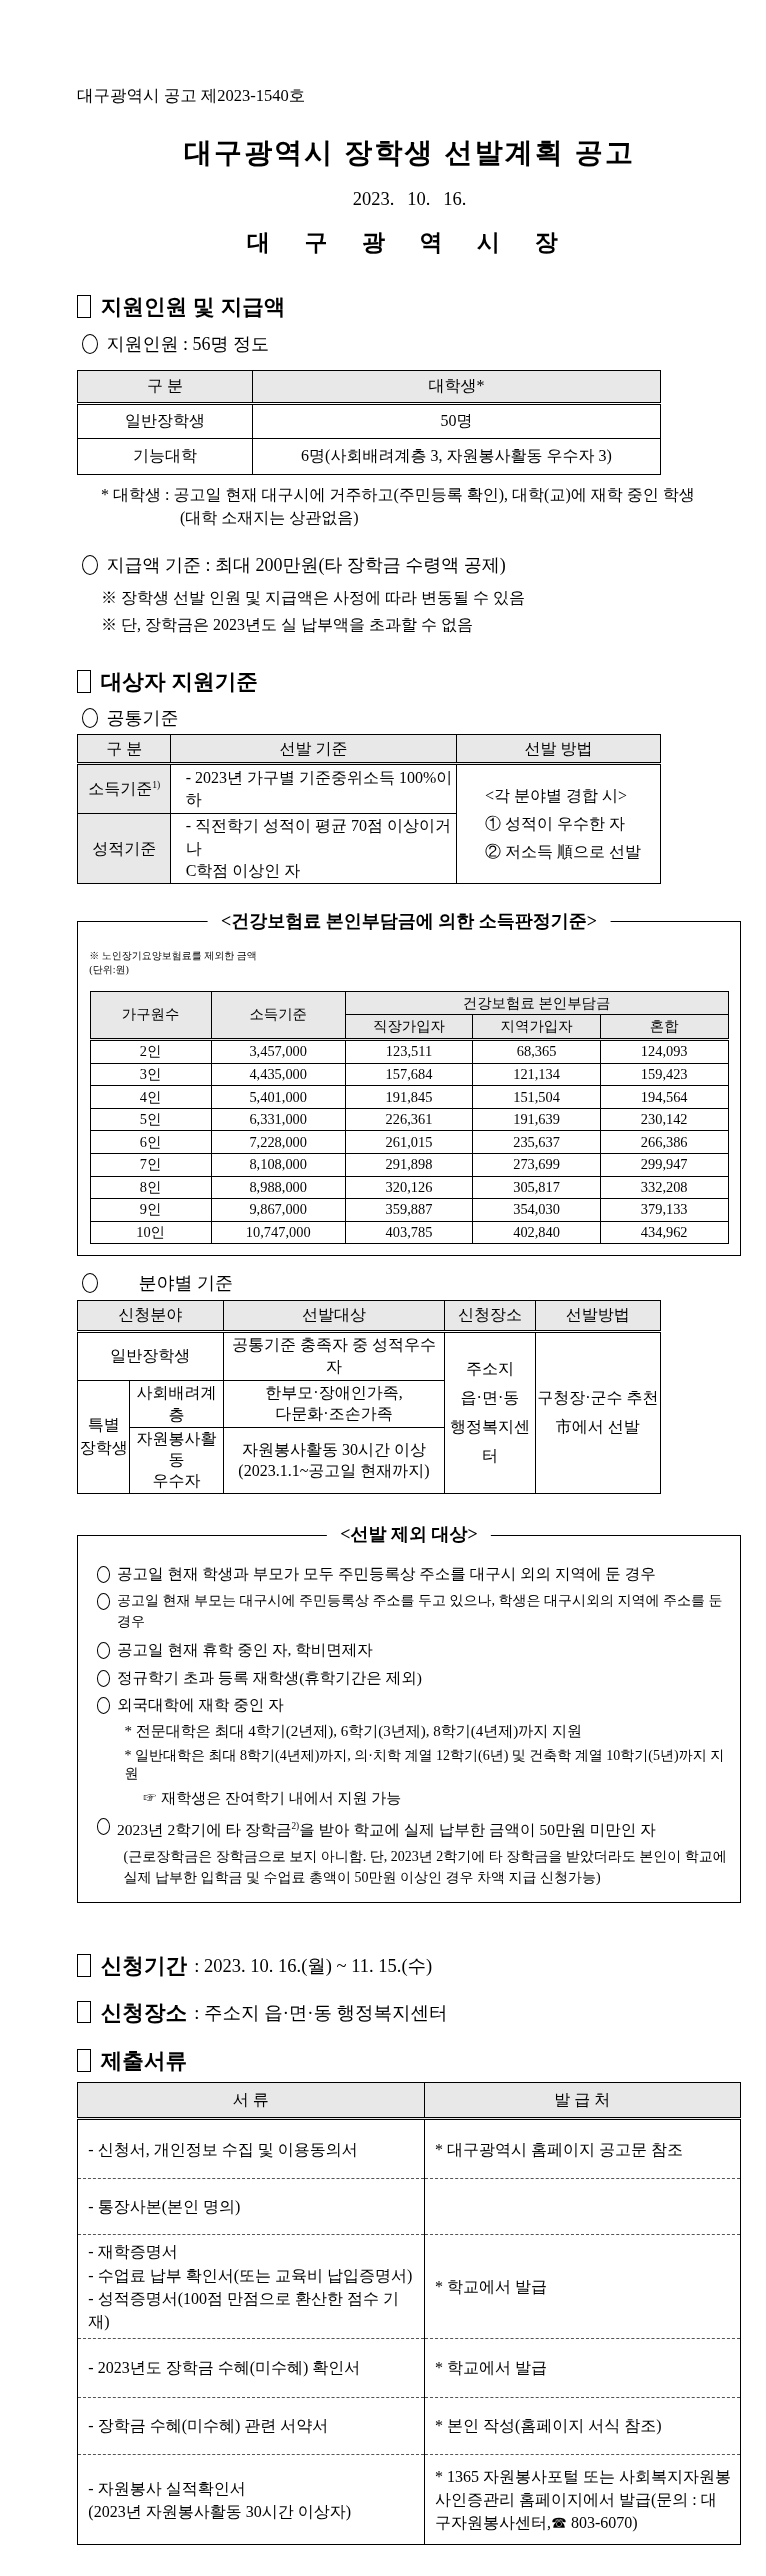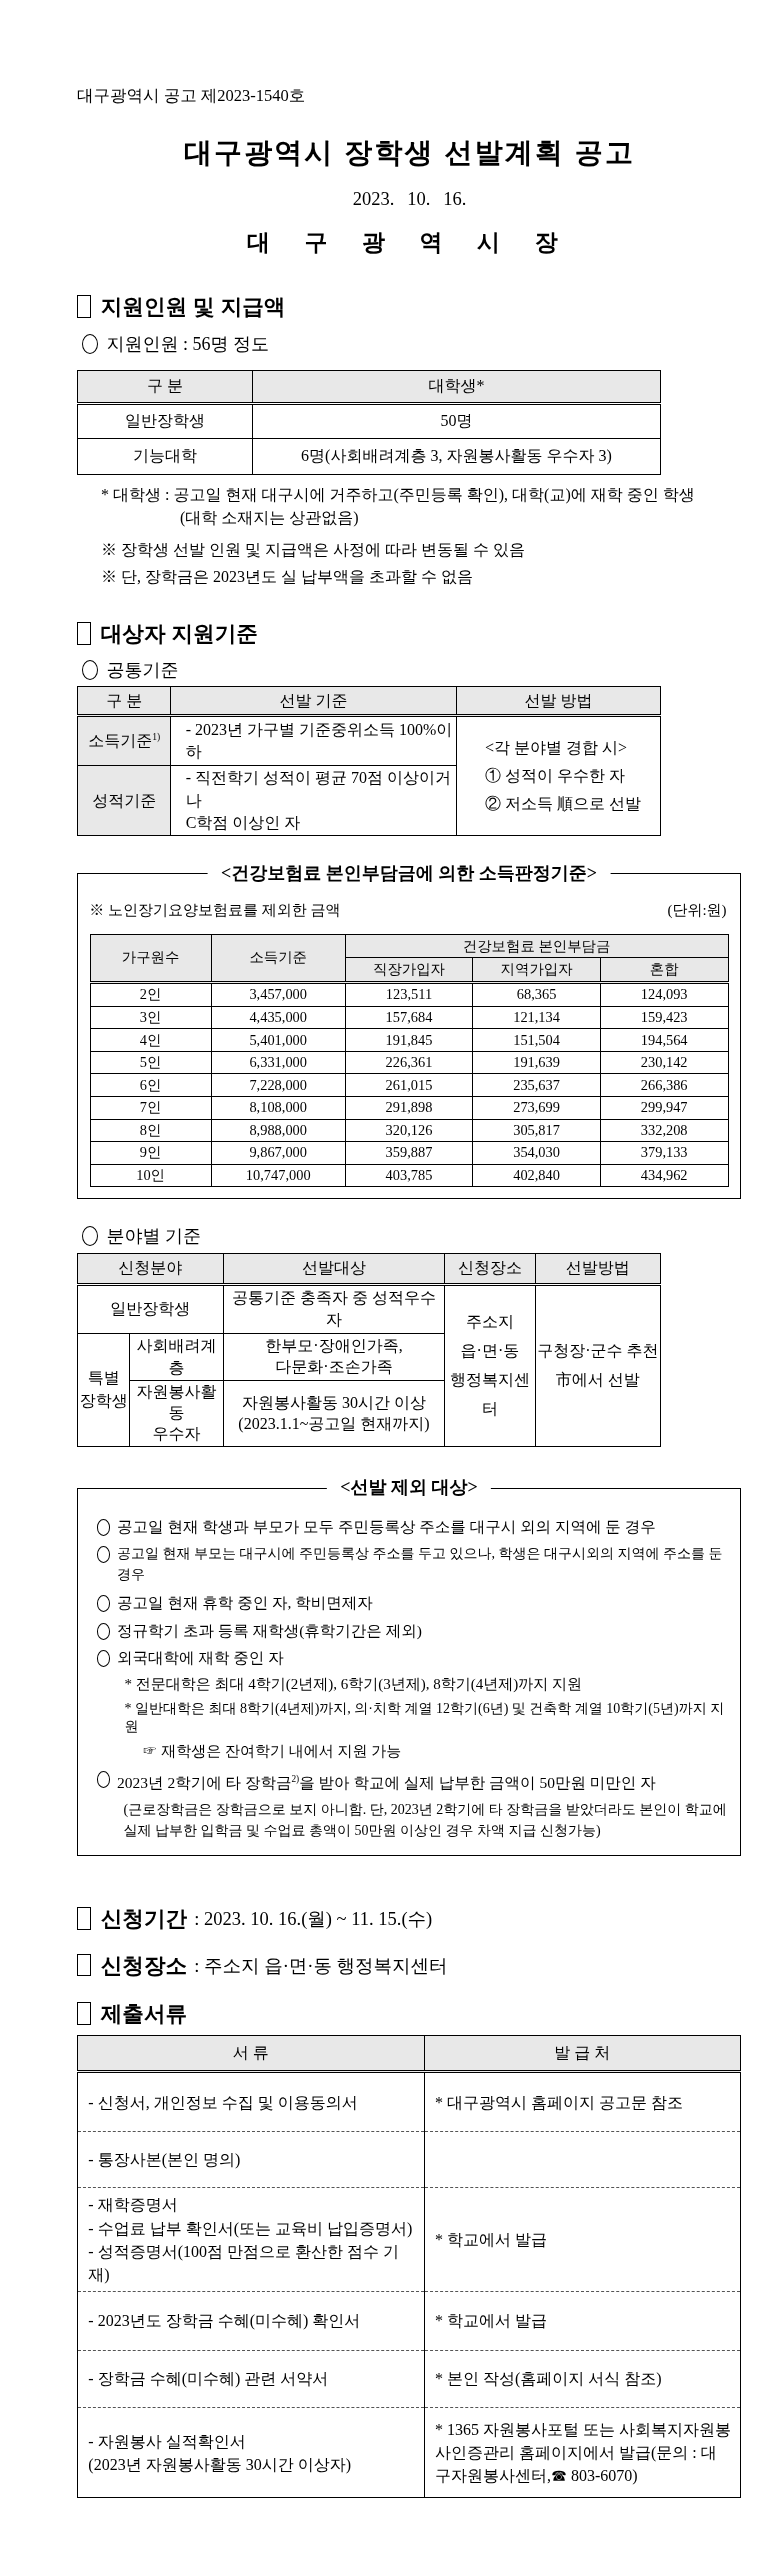--- a/index.html
+++ b/index.html
@@ -32,21 +32,21 @@
   .tleft { text-align:left !important; padding-left:14.4px; }
 
   .note-block { margin-top:8.2px; font-size:16px; line-height:23px; }
   .note-ind { padding-left:24px; }
   .note-ind2 { padding-left:103px; }
   .amount-note { margin-top:8px; font-size:16px; line-height:26px; padding-left:24px; }
 
   .titled-box { position:relative; border:1.5px solid #000; width:664px; box-sizing:border-box; }
   .box-title { position:absolute; top:-13.4px; left:50%; transform:translateX(-50%);
                background:#fff; padding:0 13.4px; font-size:18px; font-weight:bold; white-space:nowrap; }
-  .ins-head { display:flex; justify-content:space-between; padding:27px 13.4px 0 11.3px; font-size:15px; }
+  .ins-head { display:flex; justify-content:flex-start; padding:27px 13.4px 0 11.3px; font-size:10px;flex-direction:column; }
   .ins-tbl { border-collapse:collapse; border:1px solid #000; margin:13.4px auto 10.3px; width:639px; table-layout:fixed; }
   .ins-tbl th, .ins-tbl td { border:1px solid #000; text-align:center; font-weight:normal; font-size:14.4px; }
   .ins-tbl th { background:#e8e8e8; height:20.6px; }
   .ins-tbl th.dbl { border-bottom:3.1px double #000; }
   .ins-tbl td { height:19.6px; }
 
   .excl-body { padding:20.6px 12.4px 13.4px 15.5px; }
   .excl-item { display:flex; font-size:15.5px; line-height:20.6px; margin-top:7.2px; }
   .excl-item.small { font-size:14px; }
   .excl-sub { font-size:15px; margin-top:6.2px; padding-left:31px; }
@@ -110,20 +110,24 @@
         <td>6명(사회배려계층 3, 자원봉사활동 우수자 3)</td>
       </tr>
     </tbody>
       </table>
 
     <div class="note-block">
       <div class="note-ind">* 대학생 : 공고일 현재 대구시에 거주하고(주민등록 확인), 대학(교)에 재학 중인 학생</div>
       <div class="note-ind2">(대학 소재지는 상관없음)</div>
     </div>
 
+    <div class="bullet-line" style="margin-top:24px;">
+      <span class="ob"></span>
+      <span>지급액 기준 : 최대 200만원(타 장학금 수령액 공제)</span>
+    </div>
     <div class="amount-note">※ 장학생 선발 인원 및 지급액은 사정에 따라 변동될 수 있음</div>
     <div class="amount-note" style="margin-top:1px;">※ 단, 장학금은 2023년도 실 납부액을 초과할 수 없음</div>
 
     <div class="sec-h" style="margin-top:29px;">
       <span class="sqb"></span>
       <span>대상자 지원기준</span>
     </div>
 
     <div class="bullet-line" style="margin-top:10.3px;">
       <span class="ob"></span>
@@ -244,21 +248,21 @@
               <td>10인</td>
               <td>10,747,000</td>
               <td>403,785</td>
               <td>402,840</td>
               <td>434,962</td>
             </tr>
       </tbody>
         </table>
     </div>
 
-    <div class="bullet-line" style="margin-top:25px;">
+    <div class="bullet-line" style="margin-top:15px;gap:32px;">
       <span class="ob"></span>
       <span>분야별 기준</span>
     </div>
 
     <table class="tbl" style="margin-top:5.2px;">
       <colgroup>
           <col style="width:9%">
           <col style="width:16%">
           <col style="width:38%">
           <col style="width:15.5%">

